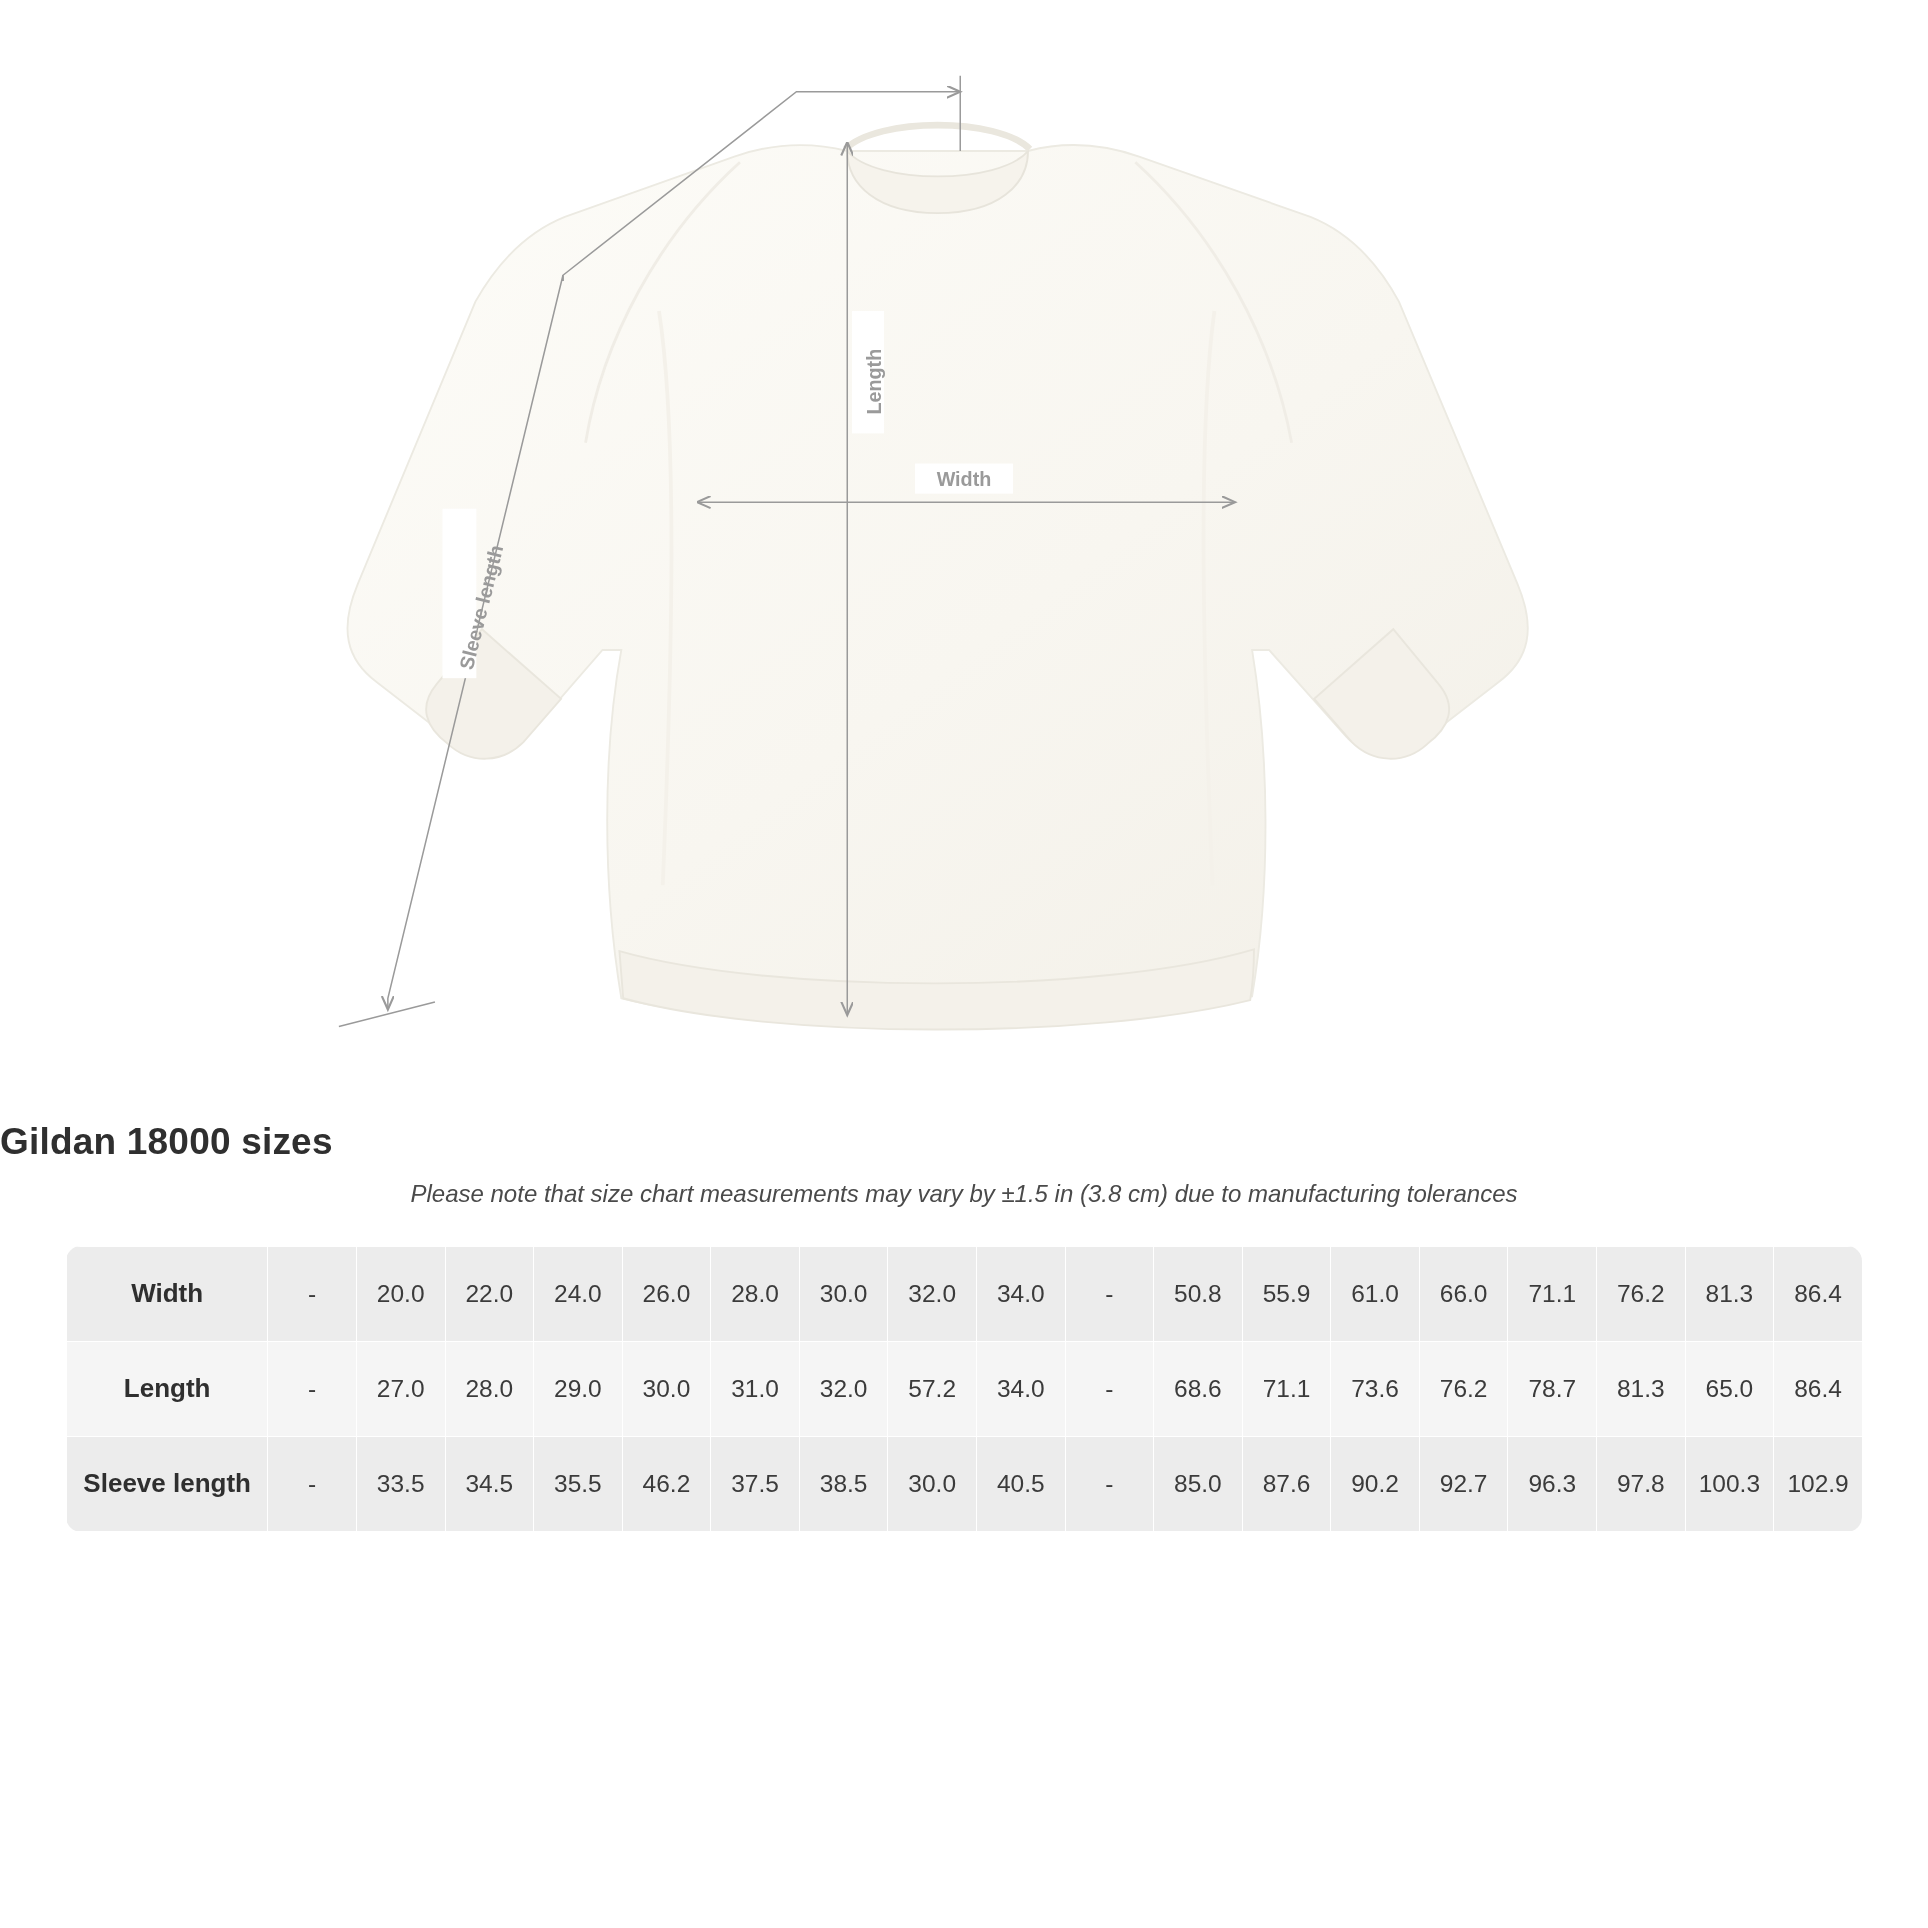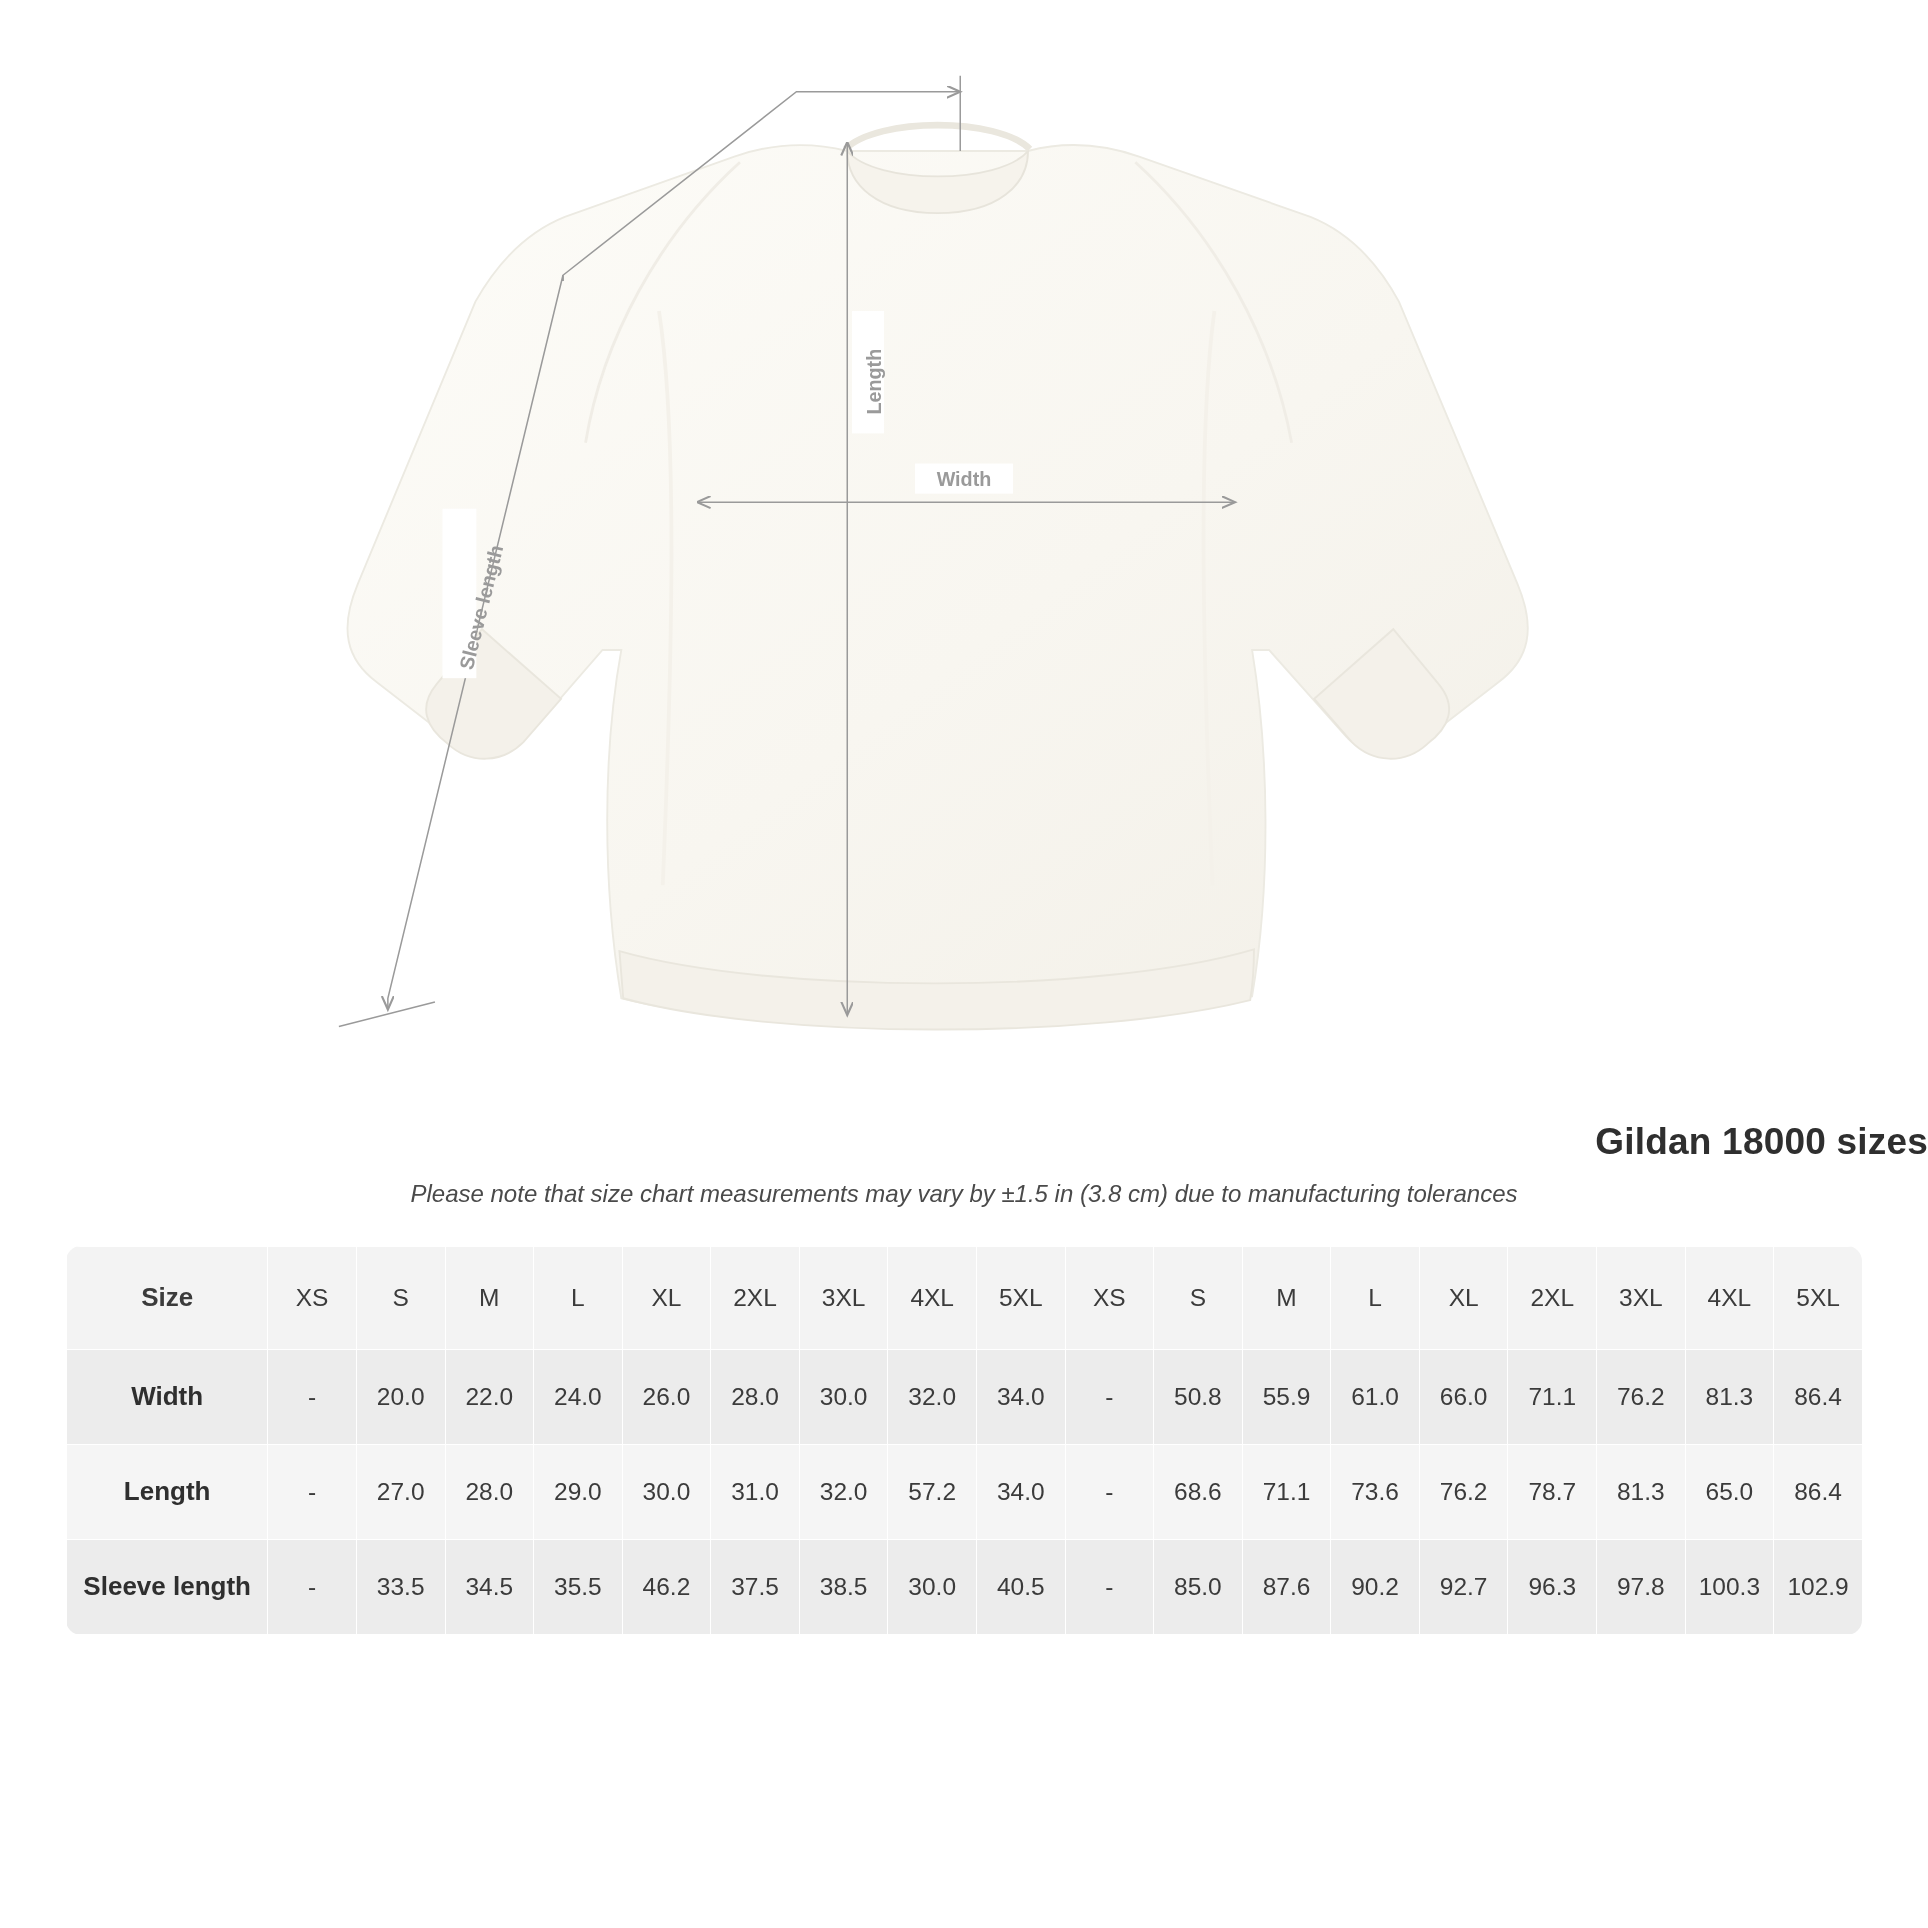--- a/index.html
+++ b/index.html
@@ -28,21 +28,21 @@
     height: 1121px;
   }
   .garment-svg {
     position: absolute;
     left: 0;
     top: 0;
   }
 
   
   .chart-title {
-    text-align: right;
+    text-align: left;
     font-size: 37px;
     font-weight: bold;
     color: #2f2f2f;
     margin: 0;
     padding: 0 0 1.9px 0;
     letter-spacing: 0.2px;
   }
   .chart-note {
     text-align: center;
     font-size: 24px;
@@ -240,41 +240,20 @@
           <col class="col-cell">
         <col class="col-cell">
           <col class="col-cell">
           <col class="col-cell">
           <col class="col-cell">
           <col class="col-cell">
       </colgroup>
       <tbody>
 
 
-        <tr class="size-row">
-          <td class="rowlabel">Size</td>
-          <td class="sizecell">XS</td>
-          <td class="sizecell">S</td>
-          <td class="sizecell">M</td>
-          <td class="sizecell">L</td>
-          <td class="sizecell">XL</td>
-          <td class="sizecell">2XL</td>
-          <td class="sizecell">3XL</td>
-          <td class="sizecell">4XL</td>
-          <td class="sizecell">5XL</td>
-          <td class="sizecell">XS</td>
-          <td class="sizecell">S</td>
-          <td class="sizecell">M</td>
-          <td class="sizecell">L</td>
-          <td class="sizecell">XL</td>
-          <td class="sizecell">2XL</td>
-          <td class="sizecell">3XL</td>
-          <td class="sizecell">4XL</td>
-          <td class="sizecell">5XL</td>
-        </tr>
 
         <tr class="data-row odd">
           <td class="rowlabel">Width</td>
           <td>-</td>
           <td>20.0</td>
           <td>22.0</td>
           <td>24.0</td>
           <td>26.0</td>
           <td>28.0</td>
           <td>30.0</td>

